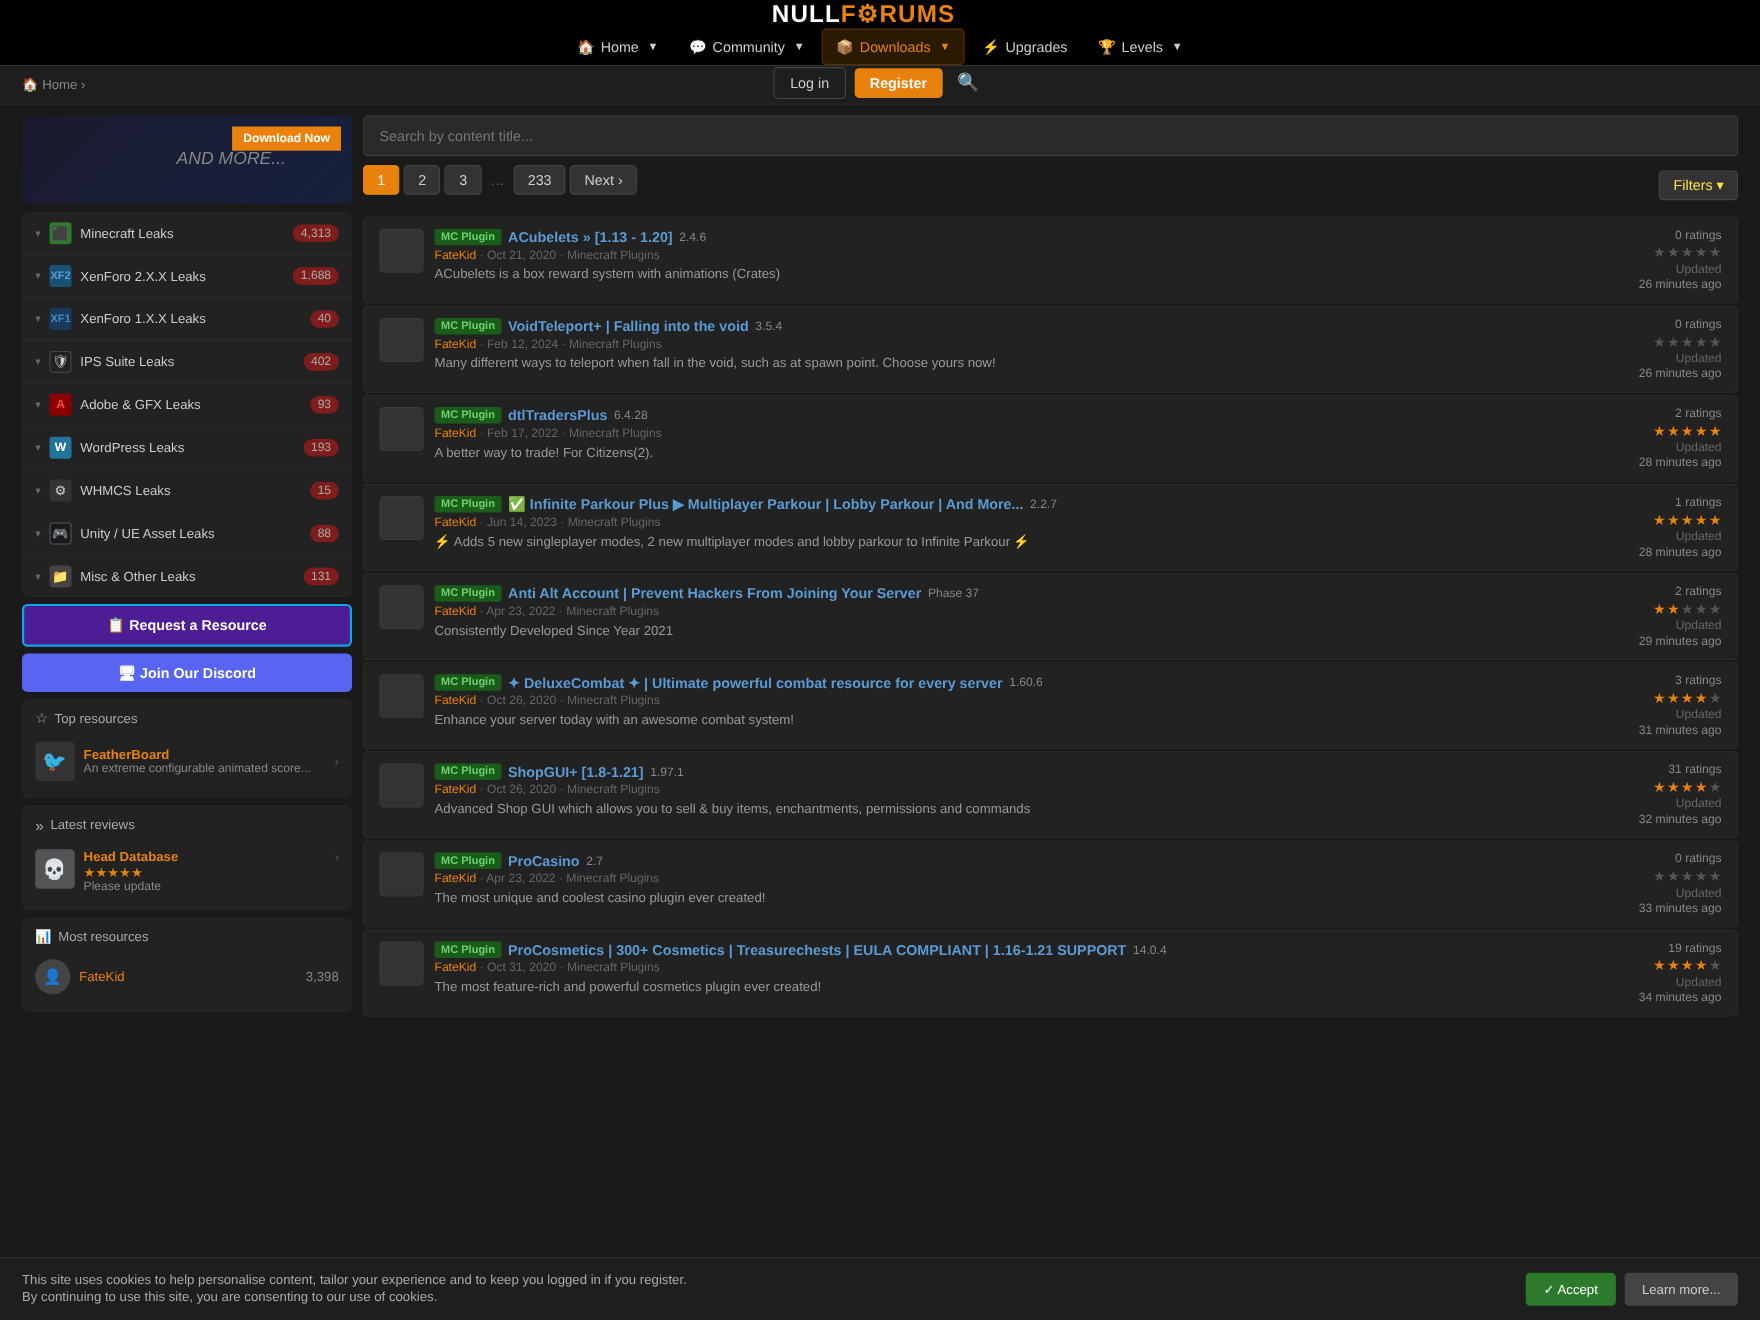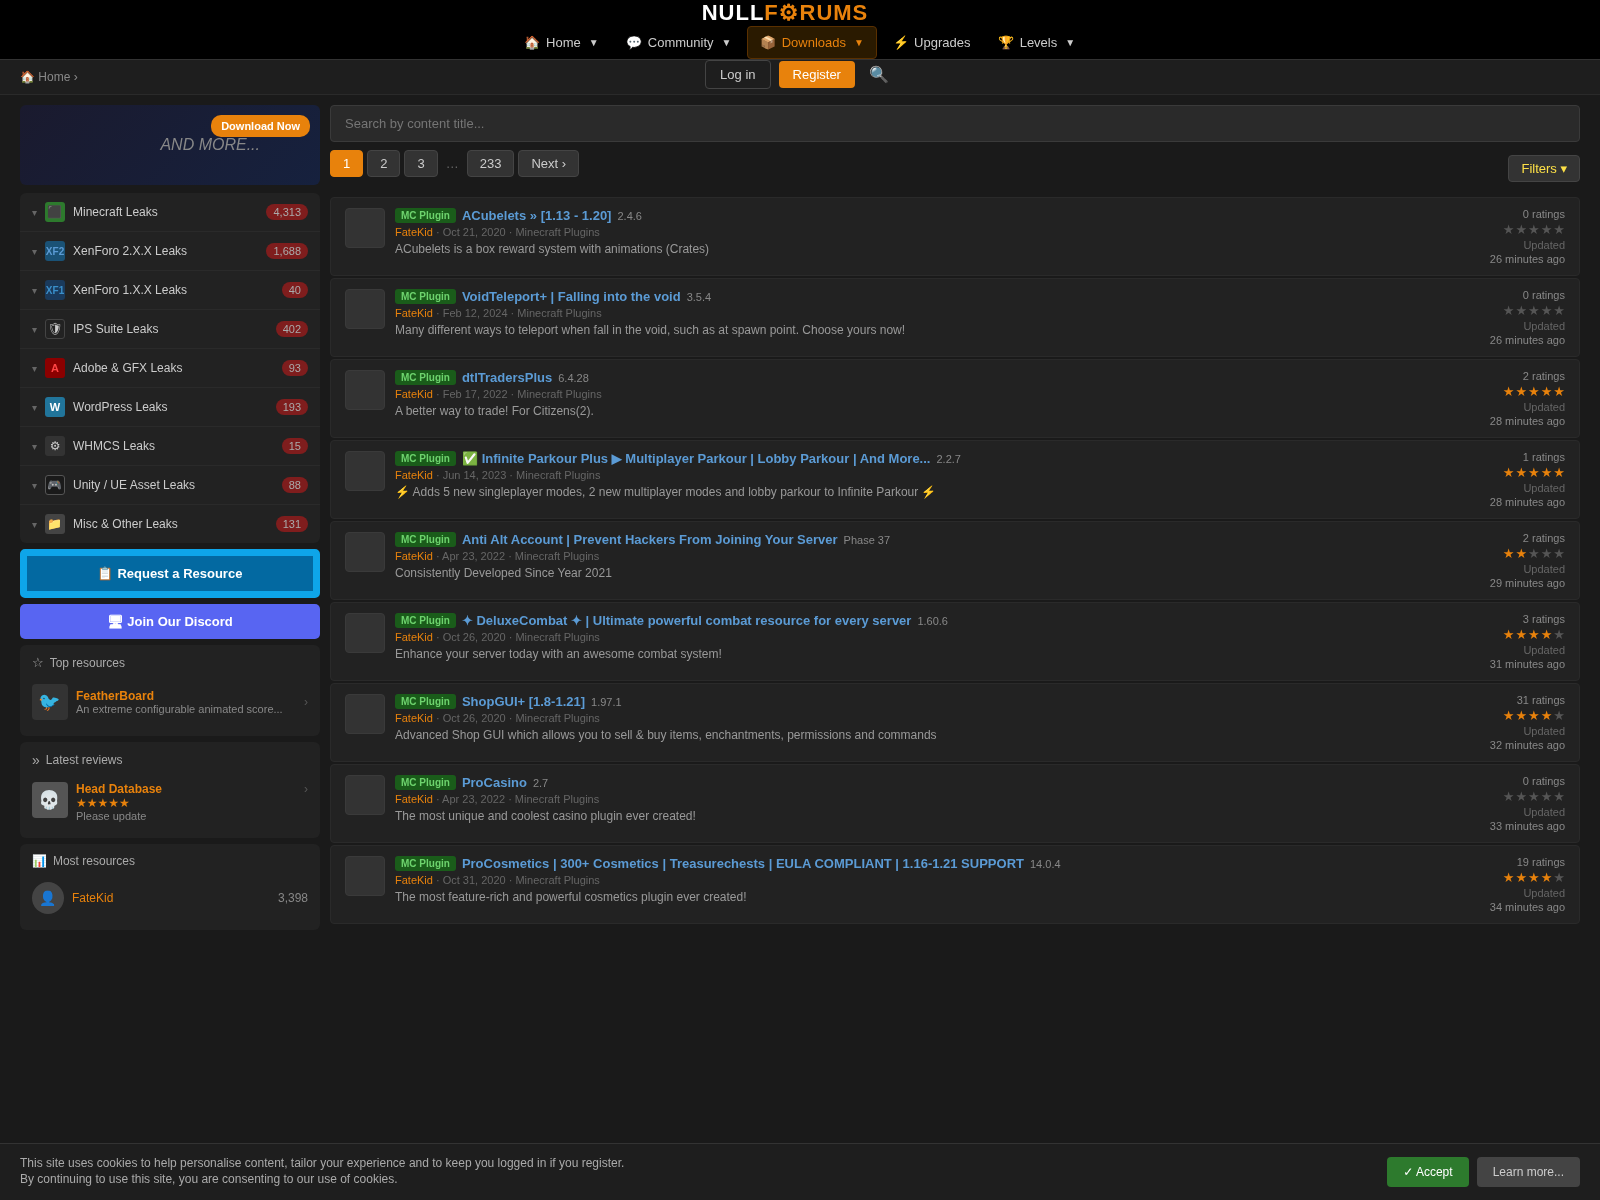--- a/index.html
+++ b/index.html
@@ -8,57 +8,57 @@
     
     .navbar { background: #000000; height: 60px; display: flex; align-items: center; padding: 0 20px; border-bottom: 1px solid #333; flex-direction: column; }
     .logo { color: #e8820c; font-size: 22px; font-weight: bold; margin-right: 30px; letter-spacing: 1px; }
     .logo span.null { color: #fff; }
     .nav-items { display: flex; align-items: center; gap: 4px; flex: 1; }
     .nav-item { color: #ccc; padding: 8px 12px; border-radius: 4px; cursor: pointer; display: flex; align-items: center; gap: 5px; font-size: 13px; }
     .nav-item.active { background: #2a1a00; color: #e8820c; border: 1px solid #5a3000; }
     .nav-arrow { font-size: 10px; margin-left: 3px; }
     .nav-right { display: flex; align-items: center; gap: 8px; }
     .btn-login { background: transparent; border: 1px solid #444; color: #ccc; padding: 6px 14px; border-radius: 4px; cursor: pointer; font-size: 13px; }
-    .btn-register { background: #e8820c; border: none; color: #fff; padding: 6px 14px; border-radius: 4px; cursor: pointer; font-size: 13px; font-weight: normal; }
+    .btn-register { background: #e8820c; border: none; color: #fff; padding: 6px 14px; border-radius: 4px; cursor: pointer; font-size: 13px; font-weight: bold; }
     .search-icon-btn { background: none; border: none; color: #ccc; cursor: pointer; font-size: 16px; padding: 6px; }
 
     
     .breadcrumb { background: #1e1e1e; padding: 10px 20px; font-size: 12px; color: #888; border-bottom: 1px solid #2a2a2a; }
     .breadcrumb a { color: #888; text-decoration: none; }
 
     
     .main-layout { display: flex; padding: 10px 20px; gap: 10px; max-width: 1600px; }
 
     
     .sidebar { width: 300px; flex-shrink: 0; }
 
     .sidebar-banner { width: 100%; height: 80px; background: linear-gradient(135deg, #1a1a2e, #16213e); border-radius: 6px; margin-bottom: 8px; position: relative; overflow: hidden; display: flex; align-items: center; justify-content: flex-end; }
     .sidebar-banner .banner-text { color: #888; font-size: 16px; font-style: italic; padding-right: 60px; text-align: center; margin-left: 32px; }
-    .download-now-btn { position: absolute; top: 10px; right: 10px; background: #e8820c; color: #fff; font-size: 11px; font-weight: bold; padding: 5px 10px; border-radius: 10px; }
+    .download-now-btn { position: absolute; top: 10px; right: 10px; background: #e8820c; color: #fff; font-size: 11px; font-weight: bold; padding: 5px 10px; border-radius: 0; }
 
     .sidebar-section { background: #222; border-radius: 6px; margin-bottom: 6px; overflow: hidden; }
     .sidebar-item { display: flex; align-items: center; padding: 9px 12px; border-bottom: 1px solid #2a2a2a; cursor: pointer; gap: 8px; }
     .sidebar-item:last-child { border-bottom: none; }
     .sidebar-item .cat-arrow { color: #666; font-size: 10px; flex-shrink: 0; }
     .sidebar-item .cat-icon { width: 20px; height: 20px; border-radius: 3px; flex-shrink: 0; display: flex; align-items: center; justify-content: center; font-size: 12px; }
     .cat-icon.mc { background: #2d7a2d; }
     .cat-icon.xf2 { background: #1a5276; }
     .cat-icon.xf1 { background: #1a3a5c; }
     .cat-icon.ips { background: #222; border: 1px solid #444; }
     .cat-icon.adobe { background: #8b0000; }
     .cat-icon.wp { background: #21759b; }
     .cat-icon.whmcs { background: #333; }
     .cat-icon.unity { background: #1a1a1a; border: 1px solid #555; }
     .cat-icon.misc { background: #444; }
     .sidebar-item .cat-name { flex: 1; color: #ccc; font-size: 12px; }
     .sidebar-item .cat-count { background: #7f1d1d; color: #aaa; font-size: 11px; padding: 2px 7px; border-radius: 10px; }
 
     .sidebar-btn { width: 100%; padding: 10px; border-radius: 5px; cursor: pointer; font-size: 13px; font-weight: bold; border: none; margin-bottom: 6px; display: flex; align-items: center; justify-content: center; gap: 6px; }
     .btn-upload { background: #2d7a2d; color: #fff; }
-    .btn-request { background: #0369a1; color: #fff; border: 7px solid #0ea5e9; }
+    .btn-request { background: #4c1d95; color: #fff; border: 2px solid #0ea5e9; }
     .btn-discord { background: #5865F2; color: #fff; text-align: center; }
 
     .top-resources { background: #222; border-radius: 6px; margin-bottom: 6px; padding: 10px 12px; }
     .section-title { color: #aaa; font-size: 12px; margin-bottom: 8px; display: flex; align-items: center; gap: 6px; }
     .section-title::before { content: '☆'; font-size: 13px; }
     .resource-item { display: flex; align-items: center; gap: 8px; padding: 6px 0; border-bottom: 1px solid #2a2a2a; cursor: pointer; }
     .resource-item:last-child { border-bottom: none; }
     .resource-avatar { width: 36px; height: 36px; border-radius: 4px; background: #333; flex-shrink: 0; display: flex; align-items: center; justify-content: center; font-size: 18px; }
     .resource-info { flex: 1; }
     .resource-name { color: #e8820c; font-size: 12px; font-weight: bold; }

